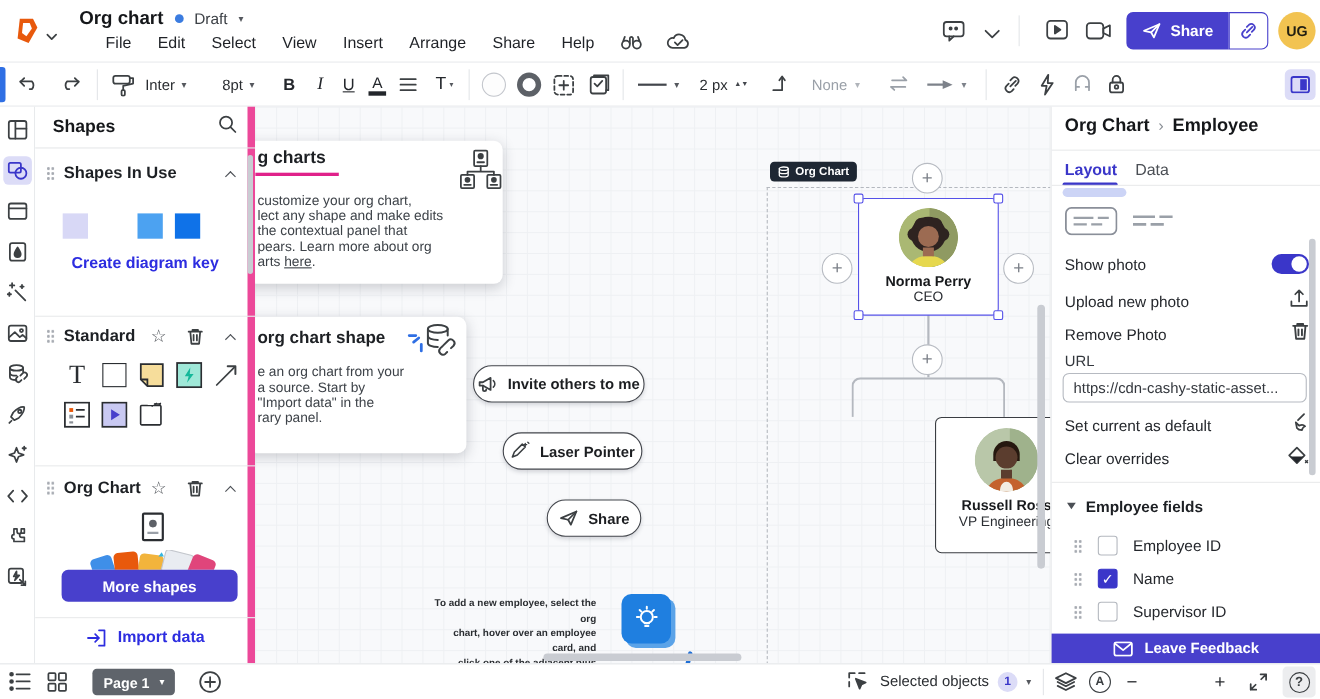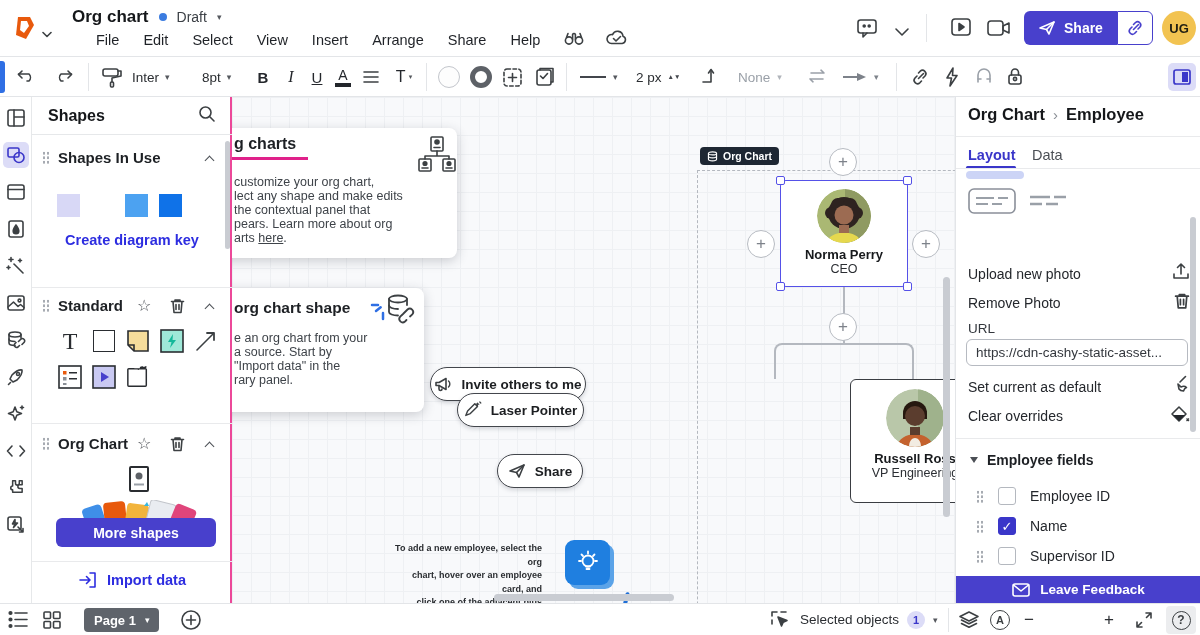--- a/index.html
+++ b/index.html
@@ -19,21 +19,21 @@
   .caret { font-size:9px; color:#55585e; }
   
   #toolbar { left:0; top:57px; width:1200px; height:40px; border-bottom:1px solid #e3e5e8; background:#fff; }
   .tb-txt { font-size:13.5px; color:#2a2d31; }
   .tbtn { display:flex; align-items:center; justify-content:center; height:28px; border-radius:4px; }
   
   #rail { left:0; top:97px; width:32px; height:506px; background:#fff; border-right:1px solid #e6e8ea; display:flex; flex-direction:column; align-items:center; padding-top:8px; gap:11px; }
   .rail-slot { width:26px; height:26px; display:flex; align-items:center; justify-content:center; border-radius:5px; }
   .rail-active { background:#dcdcf7; }
   
-  #shapes { left:32px; top:97px; width:200px; height:506px; background:#fff; border-right:2px solid #ec4899; }
+  #shapes { left:32px; top:97px; width:200px; height:506px; background:#fff; border-right:7px solid #ec4899; }
   .sec-label { font-size:15px; font-weight:bold; color:#1d2024; }
   .dots { width:8px; height:13px; background-image:radial-gradient(#a7abb2 1.1px, transparent 1.2px); background-size:4px 4.5px; }
   .chev { width:7px; height:7px; border-right:1.6px solid #4b4f55; border-bottom:1.6px solid #4b4f55; }
   .chev.up { transform:rotate(-135deg); }
   .swatch { width:23px; height:23px; }
   .blue-link { color:#2d2de0; font-weight:bold; font-size:14.5px; }
   .shape-cell { width:24px; height:24px; display:flex; align-items:center; justify-content:center; }
   .scrollbar { background:#c9ccd2; border-radius:4px; }
   
   #canvas { left:232px; top:97px; width:723px; height:506px; overflow:hidden;
@@ -601,21 +601,21 @@
           </g>
         </svg>
     </div>
     <div class="abs" style="left:2px;top:234px;">
       <div class="tip-line">e an org chart from your</div>
       <div class="tip-line">a source. Start by</div>
       <div class="tip-line">"Import data" in the</div>
       <div class="tip-line">rary panel.</div>
     </div>
 
-    <div class="pill-btn abs" style="left:198px;top:235px;width:156px;height:34px;margin-top:35px;">
+    <div class="pill-btn abs" style="left:198px;top:235px;width:156px;height:34px;">
       <svg class="ic" width="18" height="16" viewBox="0 0 18 16">
           <path d="M2 6.5 h3 l7 -4 v11 l-7 -4 h-3 Z"></path>
           <path d="M14.5 5 a4 4 0 0 1 0 6" stroke-width="1.4"></path>
           <path d="M5 9.5 V13 a1.5 1.5 0 0 0 3 0"></path>
         </svg>
       <span>Invite others to me</span>
     </div>
     <div class="pill-btn abs" style="left:225px;top:296px;width:127px;height:34px;">
       <svg class="ic" width="18" height="18" viewBox="0 0 18 18">
           <path d="M2 16 L4 11 L12 3 L15 6 L7 14 Z" transform="scale(0.9)"></path>
@@ -668,20 +668,26 @@
           <rect x="1" y="1" width="46" height="24" rx="5" fill="none" stroke="#8a8f99" stroke-width="1.6"></rect>
           <path d="M8 10 H26 M30 10 H40 M8 16 H20 M24 16 H34" stroke="#9aa0a8" stroke-width="2"></path>
         </svg>
     </div>
     <div class="abs" style="left:72px;top:95px;">
       <svg width="40" height="18" viewBox="0 0 40 18">
           <path d="M2 5 H22 M26 5 H38 M2 12 H14 M18 12 H30" stroke="#9aa0a8" stroke-width="2.4"></path>
         </svg>
     </div>
 
+    <div class="abs flex" style="left:12px;top:134px;width:222px;justify-content:space-between;">
+      <span class="rp-label">Show photo</span>
+      <span class="toggle">
+          <span class="knob"></span>
+        </span>
+    </div>
     <div class="abs flex" style="left:12px;top:165px;width:222px;justify-content:space-between;">
       <span class="rp-label">Upload new photo</span>
       <span><svg class="ic" width="18" height="19" viewBox="0 0 18 19">
             <path d="M9 12 V2 M9 2 L5.5 5.5 M9 2 L12.5 5.5"></path>
             <path d="M2 12 V16 H16 V12"></path>
           </svg></span>
     </div>
     <div class="abs flex" style="left:12px;top:195px;width:222px;justify-content:space-between;">
       <span class="rp-label">Remove Photo</span>
       <span><svg class="ic" width="16" height="18" viewBox="0 0 15 16">

